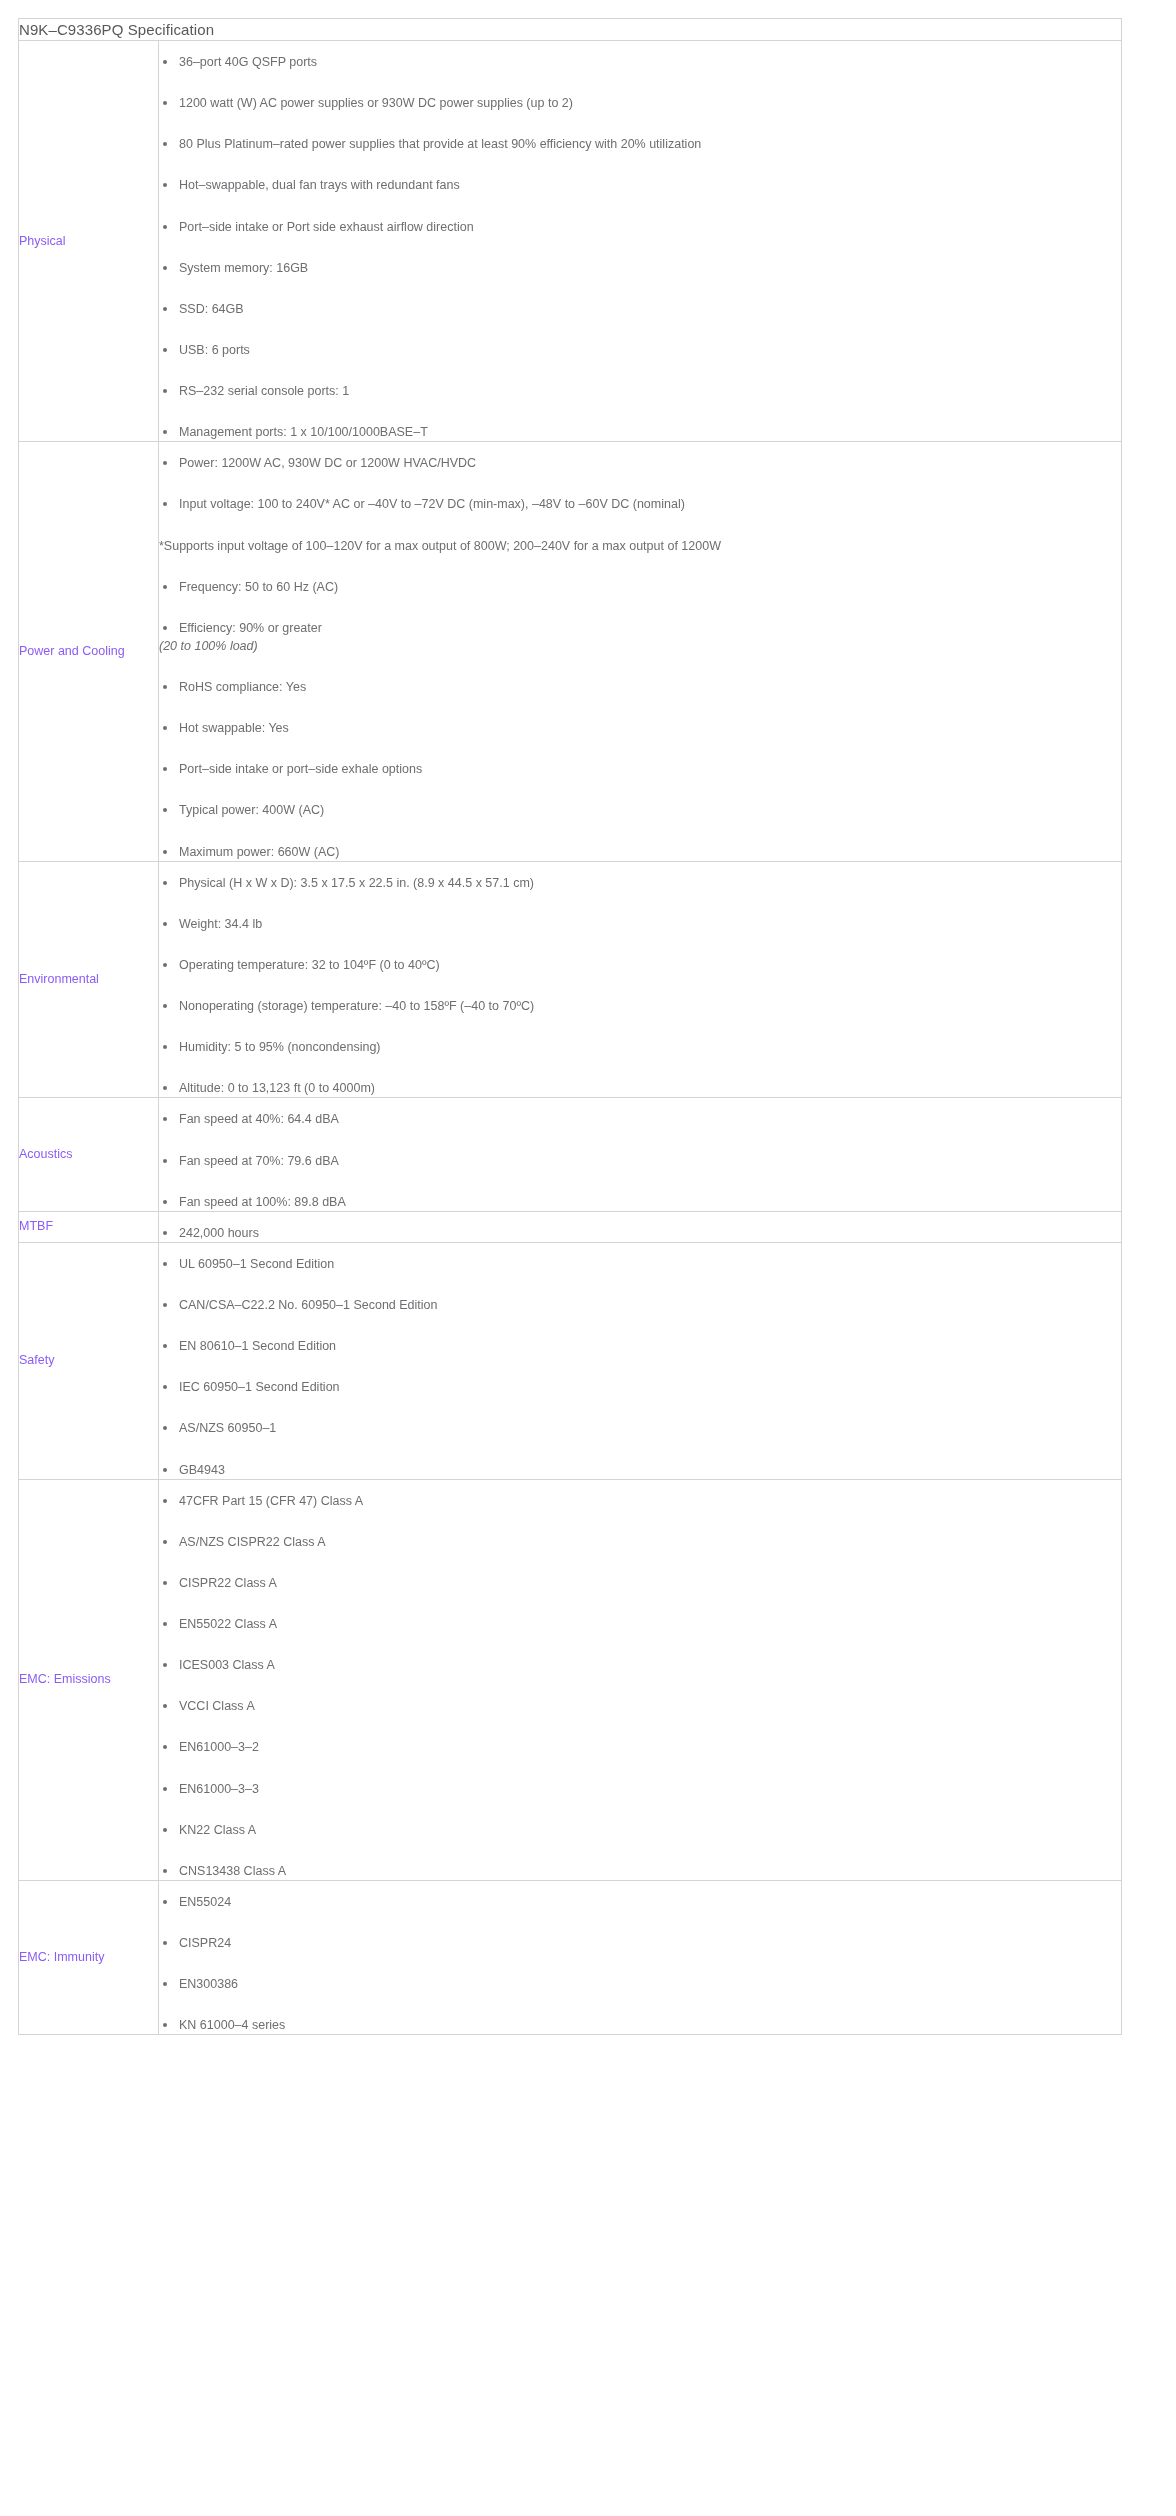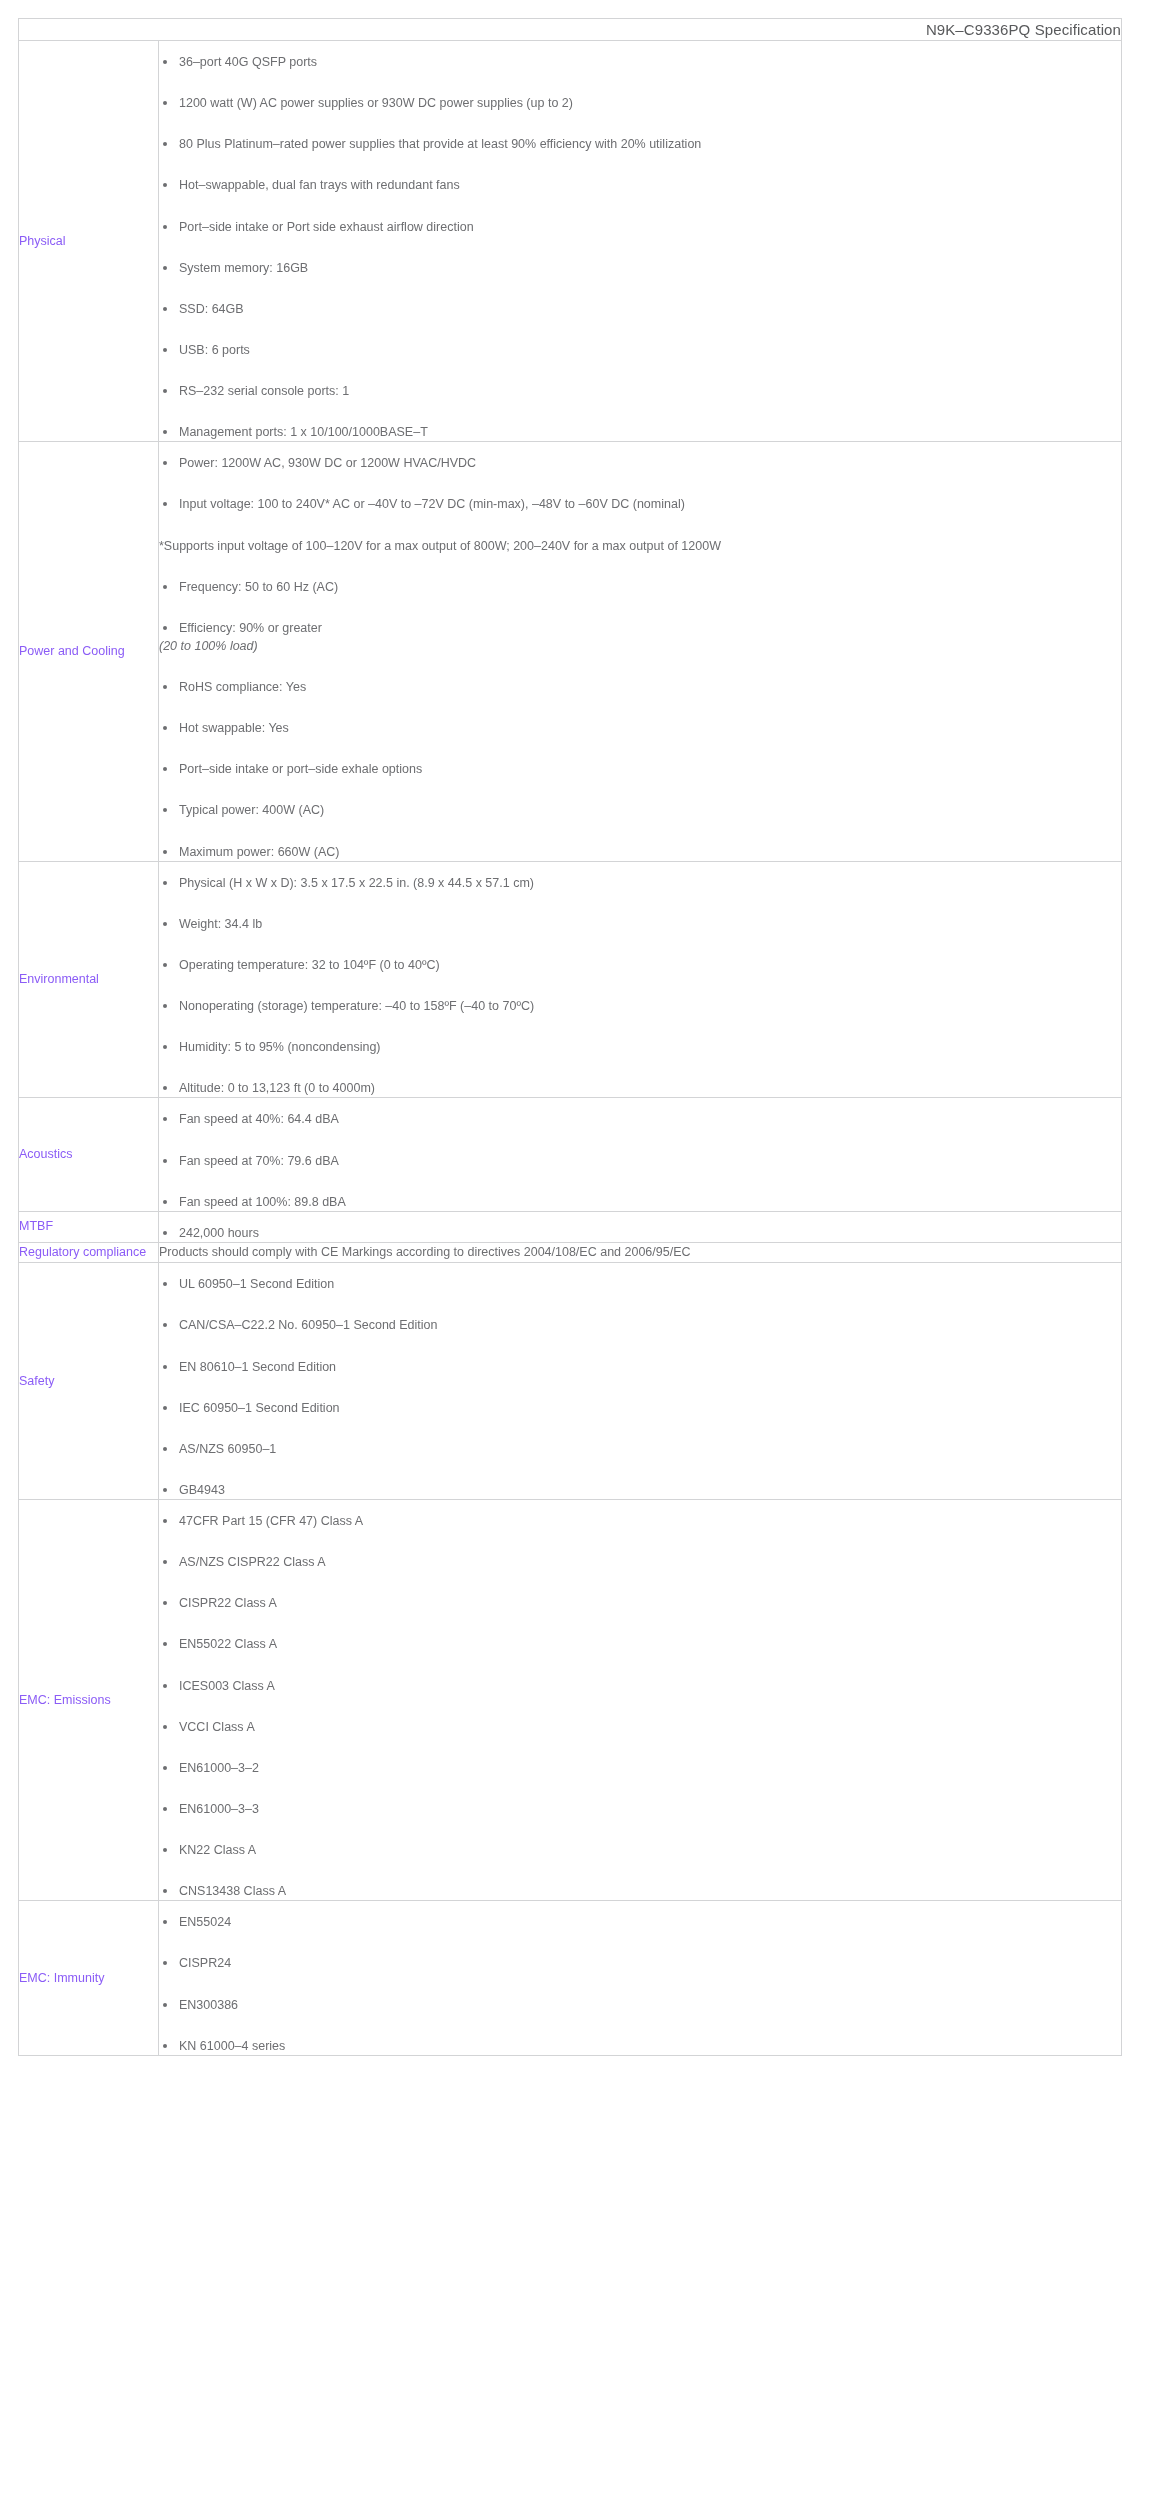--- a/index.html
+++ b/index.html
@@ -32,21 +32,21 @@
     vertical-align: middle;
     padding: 0;
   }
   
   .title-cell {
     padding: 22px 20px 22px 20px;
     font-size: 15px;
     font-weight: 400;
     color: #58595b;
     letter-spacing: 0.1px;
-    text-align: right;
+    text-align: left;
     line-height: 1.4;
   }
   
   col.c-label { width: 140px; }
   col.c-body  { width: 963px; }
 
   .label-cell {
     padding: 10px 0 10px 20px;
     font-size: 12.5px;
     color: #8b5cf6;
@@ -173,26 +173,20 @@
         </tr>
         <tr>
           <td class="label-cell">MTBF</td>
           <td class="body-cell">
             <ul class="items">
               <li class="bulleted"><span>242,000 hours</span></li>
             </ul>
           </td>
         </tr>
         <tr>
-          <td class="label-cell">Regulatory compliance</td>
-          <td class="body-cell">
-            <div class="plain-text"><span>Products should comply with CE Markings according to directives 2004/108/EC and 2006/95/EC</span></div>
-          </td>
-        </tr>
-        <tr>
           <td class="label-cell">Safety</td>
           <td class="body-cell">
             <ul class="items">
               <li class="bulleted"><span>UL 60950–1 Second Edition</span></li>
               <li class="bulleted"><span>CAN/CSA–C22.2 No. 60950–1 Second Edition</span></li>
               <li class="bulleted"><span>EN 80610–1 Second Edition</span></li>
               <li class="bulleted"><span>IEC 60950–1 Second Edition</span></li>
               <li class="bulleted"><span>AS/NZS 60950–1</span></li>
               <li class="bulleted"><span>GB4943</span></li>
             </ul>

